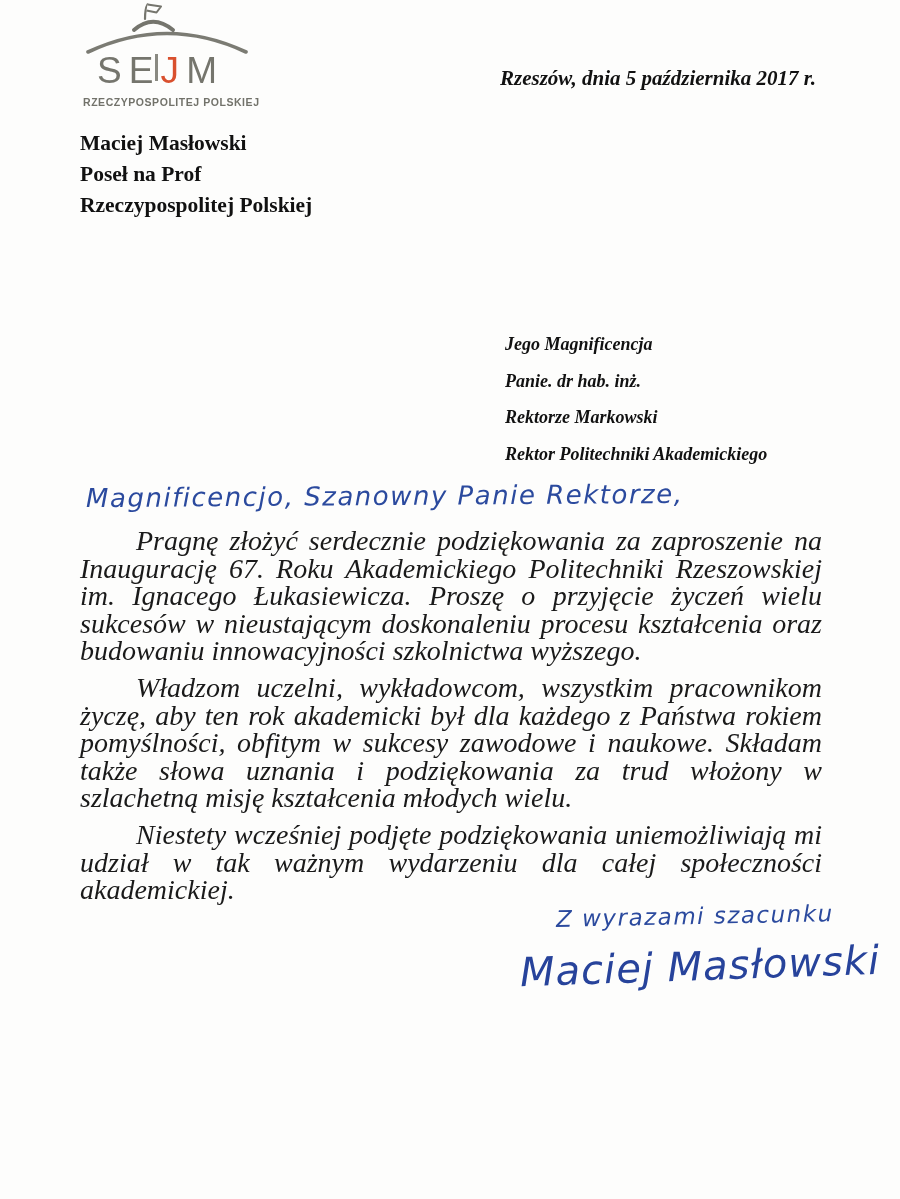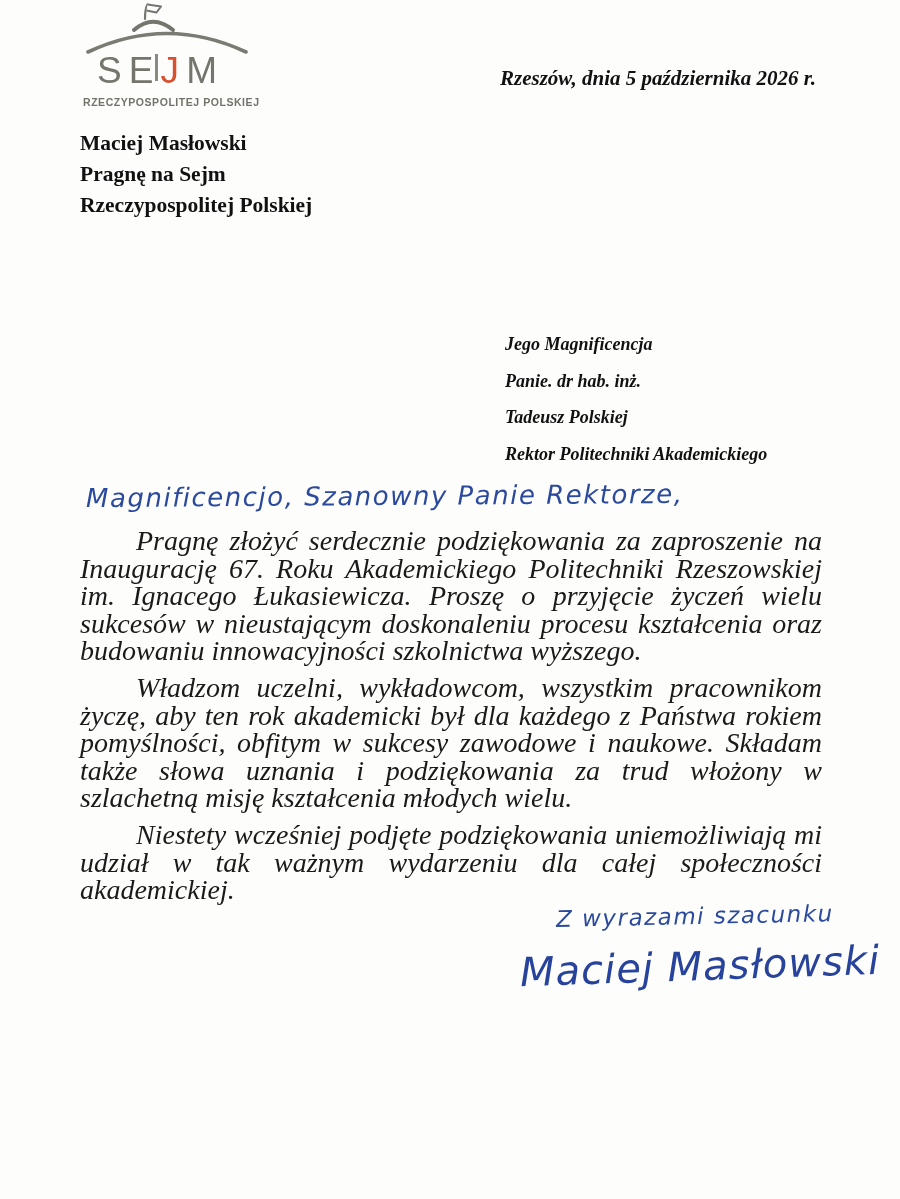--- a/index.html
+++ b/index.html
@@ -87,32 +87,32 @@
     </svg>
     <div class="logo-letters">
       <span>S</span>
       <span>E</span>
       <span class="j-wrap">J</span>
       <span>M</span>
     </div>
     <div class="logo-subtitle">RZECZYPOSPOLITEJ POLSKIEJ</div>
   </div>
 
-  <div class="dateline">Rzeszów, dnia 5 października 2026 r.</div>
+  <div class="dateline">Rzeszów, dnia 5 października 2017 r.</div>
 
   <div class="sender">
     <div>Maciej Masłowski</div>
-    <div>Pragnę na Sejm</div>
+    <div>Poseł na Prof</div>
     <div>Rzeczypospolitej Polskiej</div>
   </div>
 
   <div class="recipient">
     <div>Jego Magnificencja</div>
     <div>Panie. dr hab. inż.</div>
-    <div>Tadeusz Polskiej</div>
+    <div>Rektorze Markowski</div>
     <div>Rektor Politechniki Akademickiego</div>
   </div>
 
   <div class="hand salutation">Magnificencjo, Szanowny Panie Rektorze,</div>
 
   <main class="body-text">
     <p>Pragnę złożyć serdecznie podziękowania za zaproszenie na Inaugurację 67. Roku Akademickiego Politechniki Rzeszowskiej im. Ignacego Łukasiewicza. Proszę o przyjęcie życzeń wielu sukcesów w nieustającym doskonaleniu procesu kształcenia oraz budowaniu innowacyjności szkolnictwa wyższego.</p>
     <p>Władzom uczelni, wykładowcom, wszystkim pracownikom życzę, aby ten rok akademicki był dla każdego z Państwa rokiem pomyślności, obfitym w sukcesy zawodowe i naukowe. Składam także słowa uznania i podziękowania za trud włożony w szlachetną misję kształcenia młodych wielu.</p>
     <p>Niestety wcześniej podjęte podziękowania uniemożliwiają mi udział w tak ważnym wydarzeniu dla całej społeczności akademickiej.</p>
   </main>

